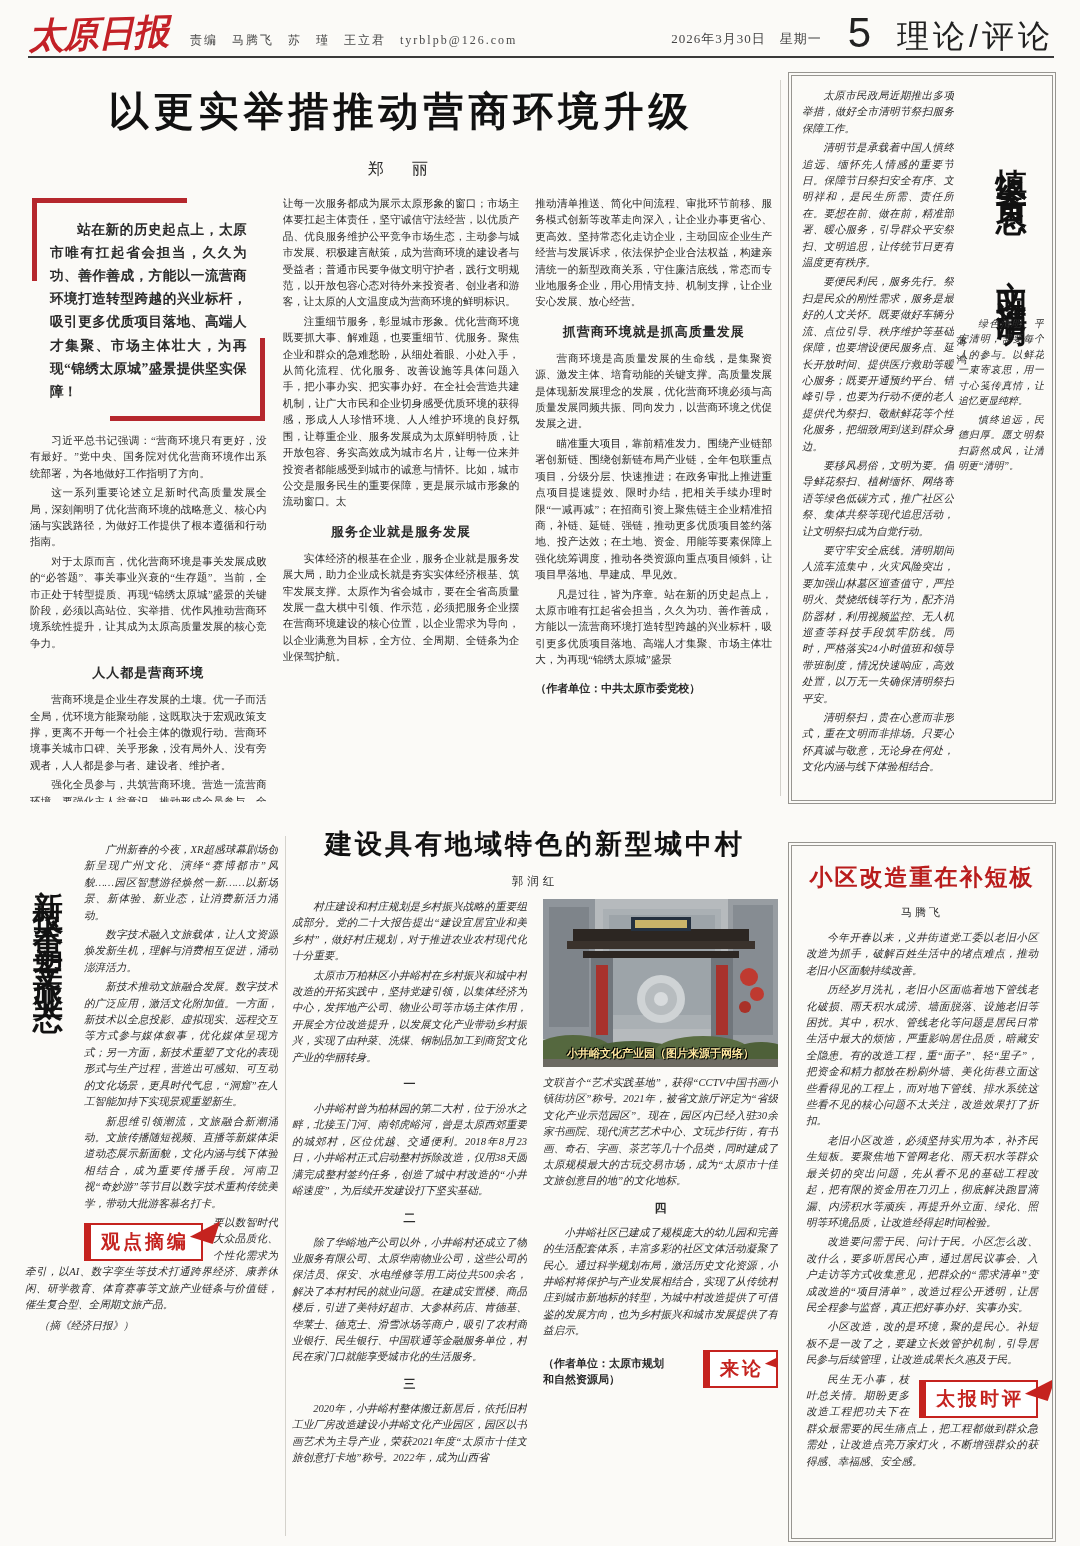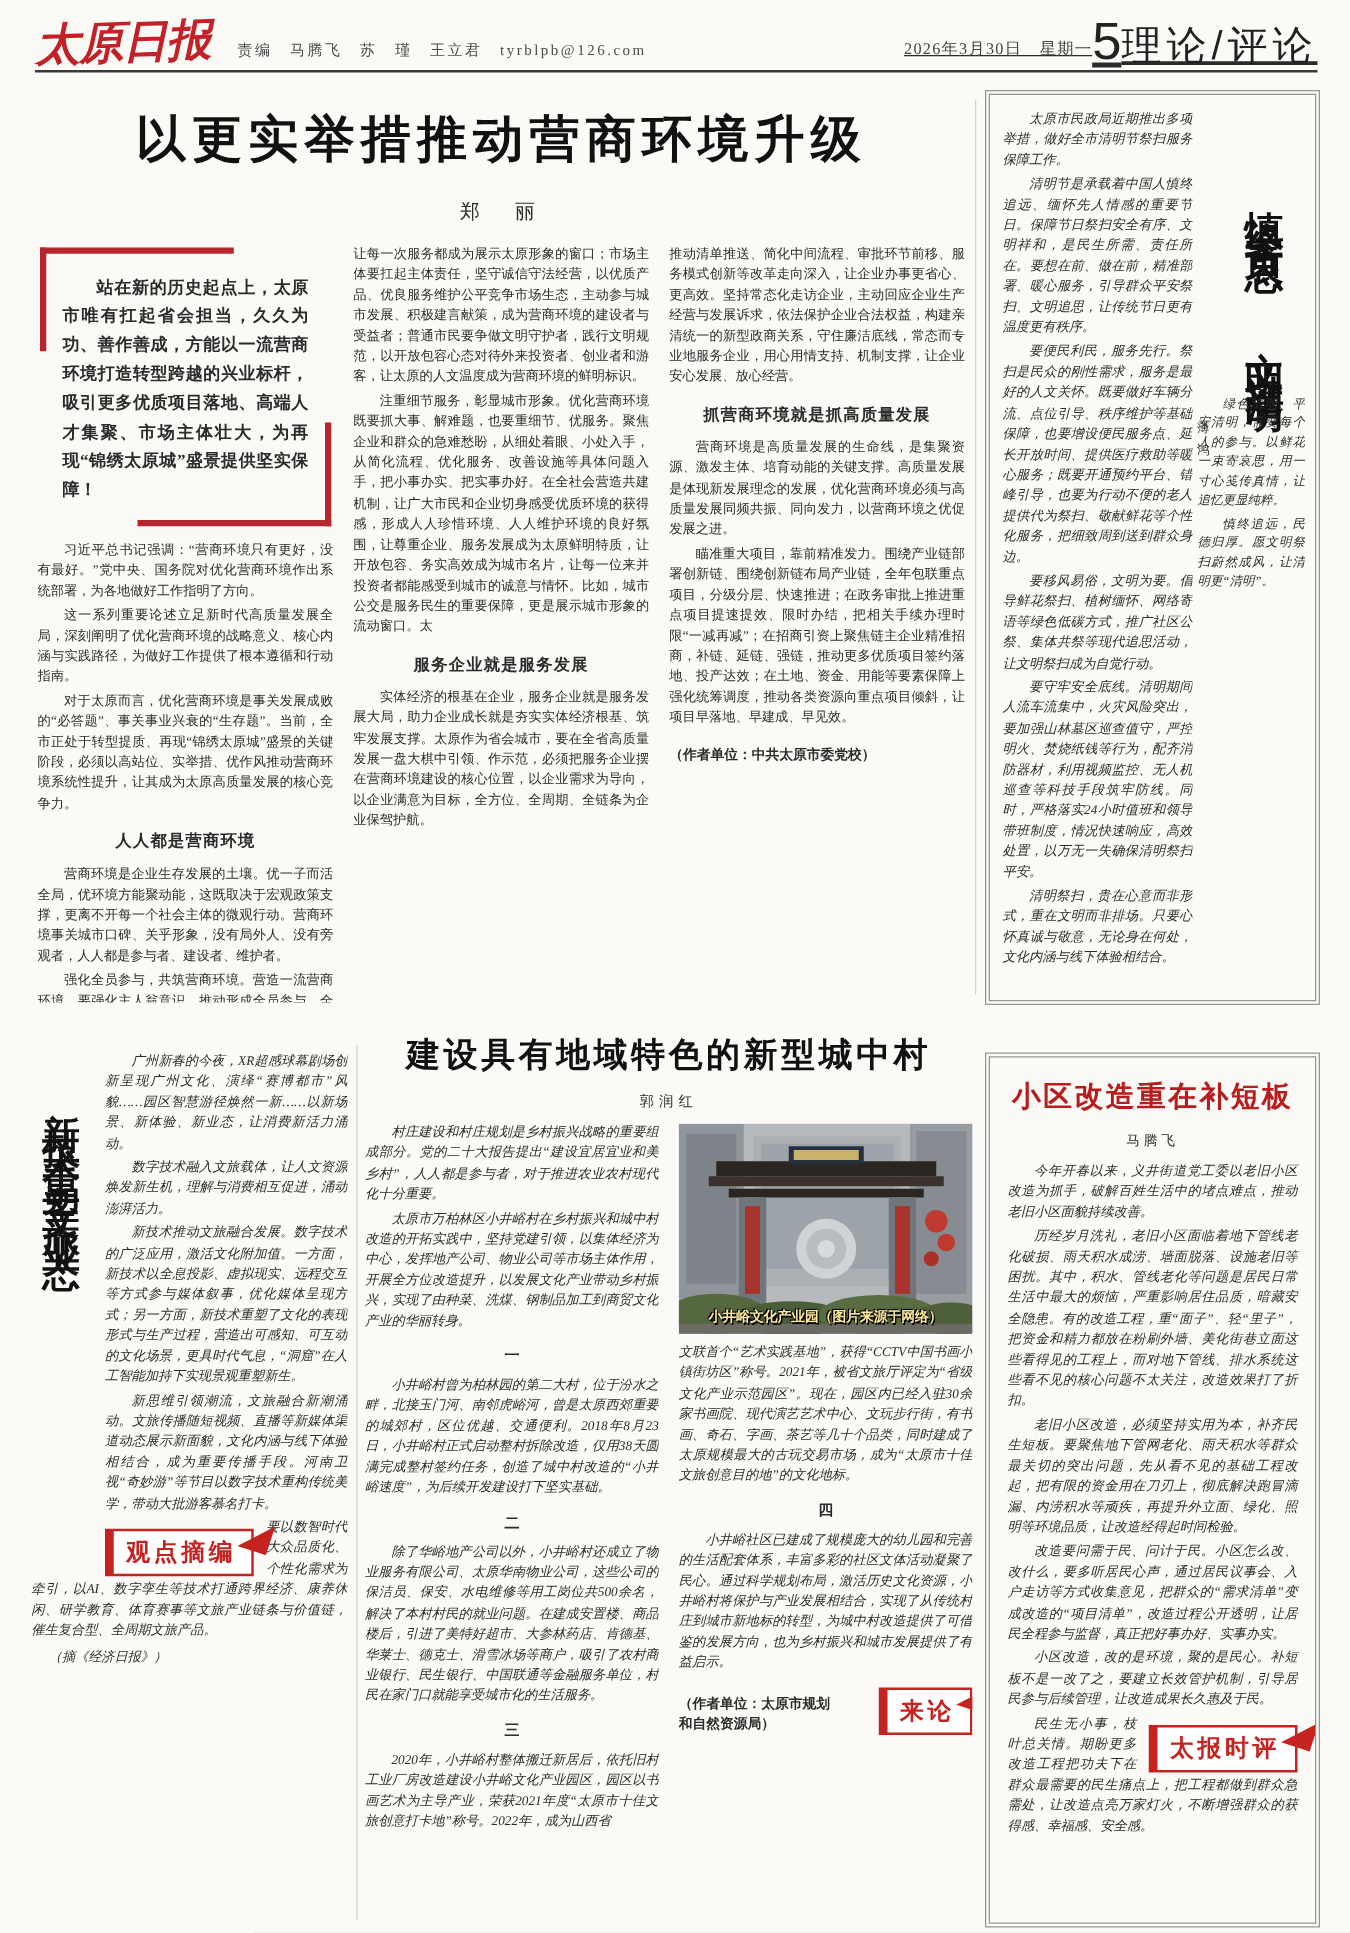--- a/index.html
+++ b/index.html
@@ -4,21 +4,21 @@
 <style>
   html,body{margin:0;padding:0;background:#e8e6e2;}
   .page{position:relative;width:1080px;height:1546px;margin:0 auto;background:#fbfaf7;
         font-family:"Liberation Serif","DejaVu Serif",serif;color:#2b2b2b;overflow:hidden;}
   
   .hd{position:absolute;left:28px;top:6px;width:1026px;height:52px;border-bottom:2px solid #3a3a3a;
       display:flex;align-items:flex-end;padding-bottom:4px;box-sizing:border-box;}
   .logo{font-size:36px;font-weight:bold;font-style:italic;color:#c32127;letter-spacing:-1px;
         transform:rotate(-2deg);line-height:1;margin-right:22px;}
   .ed-line{font-size:12px;color:#4a4a4a;letter-spacing:2px;display:flex;gap:14px;align-items:baseline;margin-bottom:3px;}
-  .hd-right{margin-left:auto;display:flex;align-items:flex-end;text-decoration:underline;}
+  .hd-right{margin-left:auto;display:flex;align-items:flex-end;gap:26px;}
   .hd-date{font-size:13px;color:#444;margin-bottom:4px;letter-spacing:1px;}
   .hd-num{font-size:42px;font-family:"Liberation Sans","DejaVu Sans",sans-serif;color:#222;line-height:.9;}
   .hd-sec{font-size:32px;font-family:"Liberation Sans","DejaVu Sans",sans-serif;color:#222;letter-spacing:4px;line-height:1;}
   
   .p{font-size:10.6px;line-height:1.55;text-align:justify;text-indent:2em;margin:0 0 3px 0;}
   .kai{font-style:italic;}
   .subhead{font-family:"Liberation Sans","DejaVu Sans",sans-serif;font-weight:bold;font-size:13px;
            text-align:center;margin:12px 0 10px;letter-spacing:1px;}
   .sec-mark{font-weight:bold;text-align:center;font-size:12px;margin:10px 0 8px;}
   
@@ -120,20 +120,21 @@
         <div class="p" style="text-indent:0;">让每一次服务都成为展示太原形象的窗口；市场主体要扛起主体责任，坚守诚信守法经营，以优质产品、优良服务维护公平竞争市场生态，主动参与城市发展、积极建言献策，成为营商环境的建设者与受益者；普通市民要争做文明守护者，践行文明规范，以开放包容心态对待外来投资者、创业者和游客，让太原的人文温度成为营商环境的鲜明标识。</div>
         <div class="p">注重细节服务，彰显城市形象。优化营商环境既要抓大事、解难题，也要重细节、优服务。聚焦企业和群众的急难愁盼，从细处着眼、小处入手，从简化流程、优化服务、改善设施等具体问题入手，把小事办实、把实事办好。在全社会营造共建机制，让广大市民和企业切身感受优质环境的获得感，形成人人珍惜环境、人人维护环境的良好氛围，让尊重企业、服务发展成为太原鲜明特质，让开放包容、务实高效成为城市名片，让每一位来并投资者都能感受到城市的诚意与情怀。比如，城市公交是服务民生的重要保障，更是展示城市形象的流动窗口。太</div>
         <div class="subhead">服务企业就是服务发展</div>
         <div class="p">实体经济的根基在企业，服务企业就是服务发展大局，助力企业成长就是夯实实体经济根基、筑牢发展支撑。太原作为省会城市，要在全省高质量发展一盘大棋中引领、作示范，必须把服务企业摆在营商环境建设的核心位置，以企业需求为导向，以企业满意为目标，全方位、全周期、全链条为企业保驾护航。</div>
       </div>
       <div class="m-col">
         <div class="p" style="text-indent:0;">推动清单推送、简化中间流程、审批环节前移、服务模式创新等改革走向深入，让企业办事更省心、更高效。坚持常态化走访企业，主动回应企业生产经营与发展诉求，依法保护企业合法权益，构建亲清统一的新型政商关系，守住廉洁底线，常态而专业地服务企业，用心用情支持、机制支撑，让企业安心发展、放心经营。</div>
         <div class="subhead">抓营商环境就是抓高质量发展</div>
         <div class="p">营商环境是高质量发展的生命线，是集聚资源、激发主体、培育动能的关键支撑。高质量发展是体现新发展理念的发展，优化营商环境必须与高质量发展同频共振、同向发力，以营商环境之优促发展之进。</div>
         <div class="p">瞄准重大项目，靠前精准发力。围绕产业链部署创新链、围绕创新链布局产业链，全年包联重点项目，分级分层、快速推进；在政务审批上推进重点项目提速提效、限时办结，把相关手续办理时限“一减再减”；在招商引资上聚焦链主企业精准招商，补链、延链、强链，推动更多优质项目签约落地、投产达效；在土地、资金、用能等要素保障上强化统筹调度，推动各类资源向重点项目倾斜，让项目早落地、早建成、早见效。</div>
+        <div class="p">凡是过往，皆为序章。站在新的历史起点上，太原市唯有扛起省会担当，久久为功、善作善成，方能以一流营商环境打造转型跨越的兴业标杆，吸引更多优质项目落地、高端人才集聚、市场主体壮大，为再现“锦绣太原城”盛景</div>
         <div class="attrib">（作者单位：中共太原市委党校）</div>
       </div>
     </div>
   </div>
 
   <div class="divider-v" style="left:780px;top:80px;height:716px;"></div>
 
   <div class="box box-qm">
     <div class="qm-c1">
       <div class="p kai">太原市民政局近期推出多项举措，做好全市清明节祭扫服务保障工作。</div>
@@ -170,21 +171,21 @@
     <div class="t-src kai" style="clear:both;">（摘《经济日报》）</div>
   </div>
 
   <div class="divider-v" style="left:285px;top:836px;height:700px;"></div>
 
   <div class="art-vil">
     <div class="v-title">建设具有地域特色的新型城中村</div>
     <div class="v-author">郭润红</div>
     <div class="v-cols">
       <div class="v-col">
-        <div class="p kai">村庄建设和村庄规划是乡村振兴战略的重要组成部分。党的二十大报告提出“建设宜居宜业和美乡村”，人人都是参与者，对于推进农业农村现代化十分重要。</div>
+        <div class="p kai">村庄建设和村庄规划是乡村振兴战略的重要组成部分。党的二十大报告提出“建设宜居宜业和美乡村”，做好村庄规划，对于推进农业农村现代化十分重要。</div>
         <div class="p kai">太原市万柏林区小井峪村在乡村振兴和城中村改造的开拓实践中，坚持党建引领，以集体经济为中心，发挥地产公司、物业公司等市场主体作用，开展全方位改造提升，以发展文化产业带动乡村振兴，实现了由种菜、洗煤、钢制品加工到商贸文化产业的华丽转身。</div>
         <div class="sec-mark">一</div>
         <div class="p kai">小井峪村曾为柏林园的第二大村，位于汾水之畔，北接玉门河、南邻虎峪河，曾是太原西郊重要的城郊村，区位优越、交通便利。2018年8月23日，小井峪村正式启动整村拆除改造，仅用38天圆满完成整村签约任务，创造了城中村改造的“小井峪速度”，为后续开发建设打下坚实基础。</div>
         <div class="sec-mark">二</div>
         <div class="p kai">除了华峪地产公司以外，小井峪村还成立了物业服务有限公司、太原华南物业公司，这些公司的保洁员、保安、水电维修等用工岗位共500余名，解决了本村村民的就业问题。在建成安置楼、商品楼后，引进了美特好超市、大参林药店、肯德基、华莱士、德克士、滑雪冰场等商户，吸引了农村商业银行、民生银行、中国联通等金融服务单位，村民在家门口就能享受城市化的生活服务。</div>
         <div class="sec-mark">三</div>
         <div class="p kai">2020年，小井峪村整体搬迁新居后，依托旧村工业厂房改造建设小井峪文化产业园区，园区以书画艺术为主导产业，荣获2021年度“太原市十佳文旅创意打卡地”称号。2022年，成为山西省</div>
       </div>
       <div class="v-col">
         <div class="photo">

